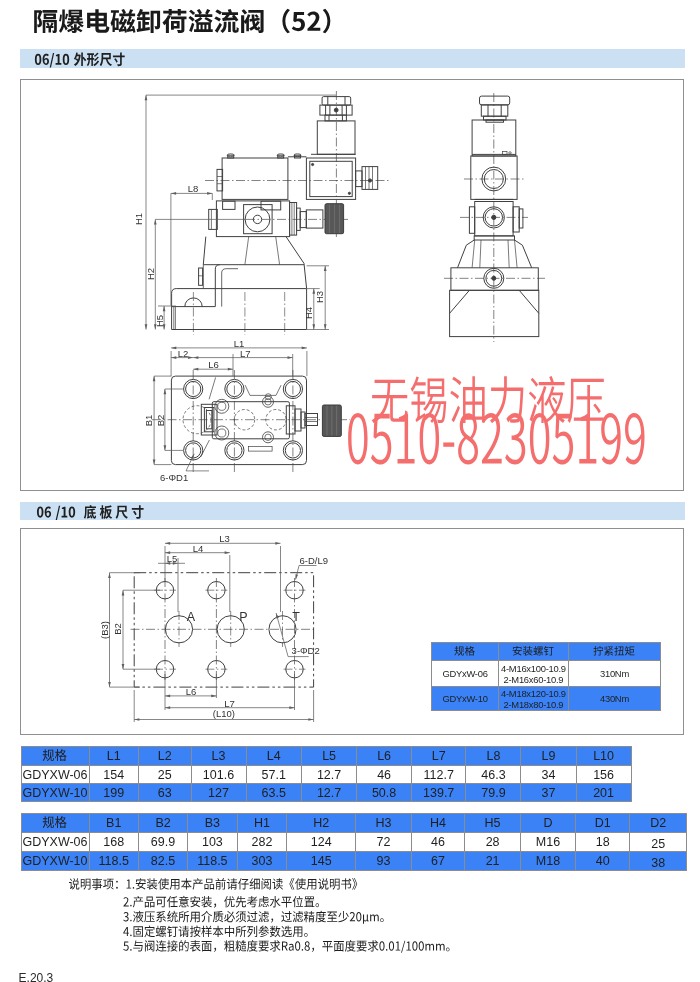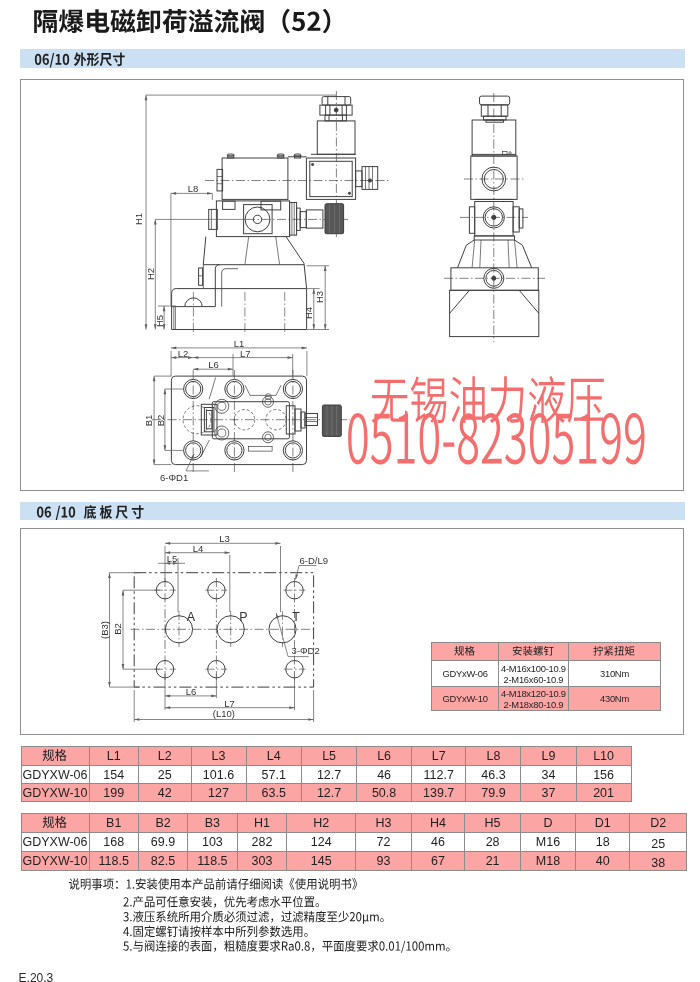--- a/index.html
+++ b/index.html
@@ -1,19 +1,19 @@
 <!DOCTYPE html>
 <html><head><meta charset="utf-8"><style>
 * { margin:0; padding:0; box-sizing:border-box; }
 html,body { width:700px; height:982px; background:#ffffff; font-family:"Liberation Sans",sans-serif; position:relative; overflow:hidden; }
 .banner { position:absolute; left:19.5px; width:665px; height:18.5px; background:#cbe1f3; }
 .box { position:absolute; left:20.2px; width:664px; border:1px solid #8f8f8f; background:#fff; }
 table.dt { position:absolute; border-collapse:collapse; table-layout:fixed; font-size:12.5px; color:#1f1f1f; }
 table.dt td { border:1px solid #8c8c8c; text-align:center; vertical-align:middle; padding:0; overflow:hidden; white-space:nowrap; }
-table.dt tr.g td { background:#fca5a5; }
+table.dt tr.g td { background:#3b82f6; }
 #smalltable td { font-size:9.4px; line-height:11px; letter-spacing:-0.25px; }
 #t2 tr:not(:first-child) td:last-child { padding-top:4px; }
 svg.overlay { position:absolute; left:0; top:0; }
 </style></head>
 <body>
 <div class="banner" style="top:49px"></div>
 <div class="banner" style="top:501.7px"></div>
 <div class="box" style="top:79px; height:412px"></div>
 <div class="box" style="top:528.3px; height:207px"></div>
 <table class="dt" id="t1" style="left:20.5px;top:746.0px;width:610.1px">
@@ -53,21 +53,21 @@
         <td>12.7</td>
         <td>46</td>
         <td>112.7</td>
         <td>46.3</td>
         <td>34</td>
         <td>156</td>
       </tr>
       <tr style="height:18px" class="g">
         <td>GDYXW-10</td>
         <td>199</td>
-        <td>42</td>
+        <td>63</td>
         <td>127</td>
         <td>63.5</td>
         <td>12.7</td>
         <td>50.8</td>
         <td>139.7</td>
         <td>79.9</td>
         <td>37</td>
         <td>201</td>
       </tr>
     </tbody>

